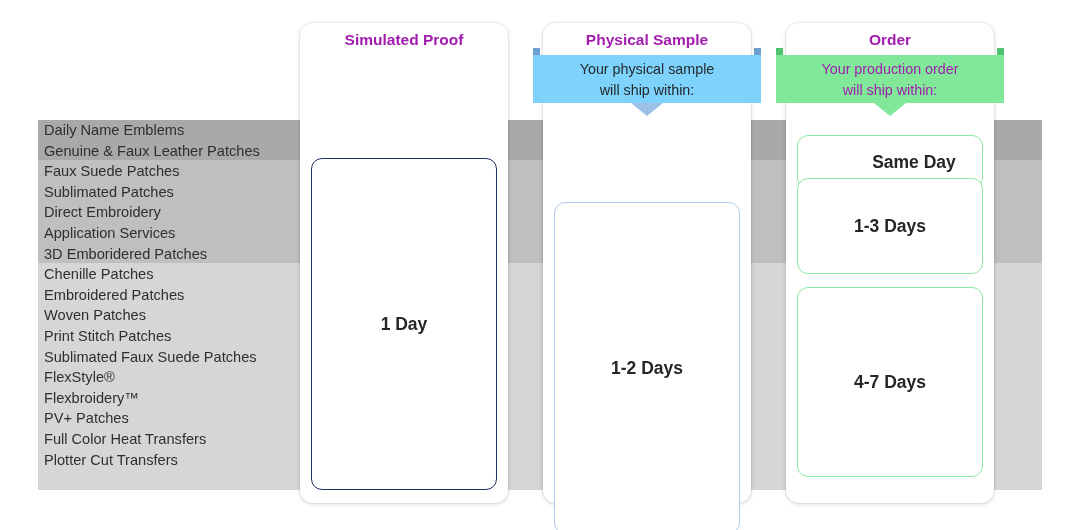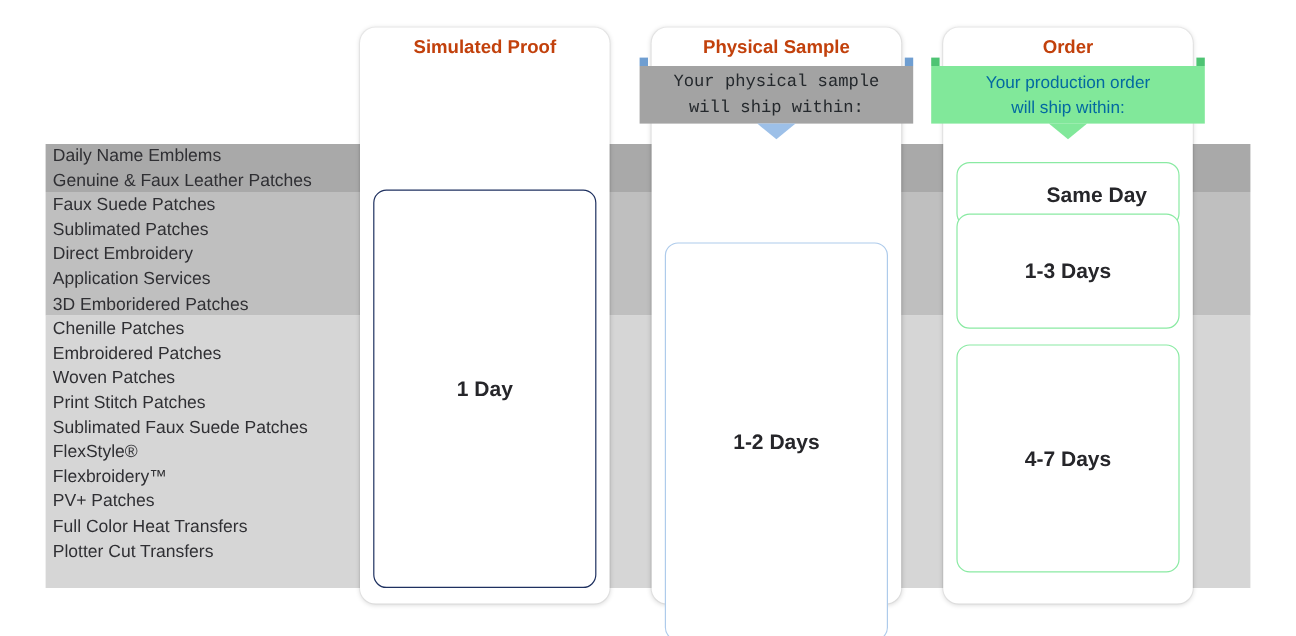--- a/index.html
+++ b/index.html
@@ -35,21 +35,21 @@
     box-shadow:0 1px 4px rgba(0,0,0,0.16), 0 0 0 1px rgba(0,0,0,0.045);
   }
   #col-proof { left:300px;  width:208px; }
   #col-sample{ left:543px;  width:208px; }
   #col-order { left:786px;  width:208px; }
 
   .col-title{
     position:absolute; top:0; left:0; width:100%;
     height:32px; line-height:34px;
     text-align:center;
-    font-size:15.5px; font-weight:bold; color:#c2410c;
+    font-size:15.5px; font-weight:bold; color:#a21caf;
     font-family:"Liberation Sans", sans-serif;
   }
 
   
   .banner{
     position:absolute; top:32px; left:-10px; width:228px;
     height:48px;
     text-align:center;
     font-size:14.3px; line-height:21px;
     padding-top:4px;
@@ -67,25 +67,25 @@
     position:absolute; left:50%; transform:translateX(-50%);
     top:48px; width:0; height:0;
     border-left:16px solid transparent;
     border-right:16px solid transparent;
   }
 
   #banner-proof { background:#25396b; color:#ffffff; }
   #banner-proof::before,#banner-proof::after{ background:#141f3e; }
   #banner-proof .notch{ border-top:13px solid #25396b; }
 
-  #banner-sample { background:#a3a3a3; color:#24282c;font-family:Liberation Mono, monospace; }
+  #banner-sample { background:#7dd3fc; color:#24282c; }
   #banner-sample::before,#banner-sample::after{ background:#6f9ed1; }
   #banner-sample .notch{ border-top:13px solid #9dc0e8; }
 
-  #banner-order { background:#81e89a; color:#0369a1; }
+  #banner-order { background:#81e89a; color:#a21caf; }
   #banner-order::before,#banner-order::after{ background:#4ec473; }
   #banner-order .notch{ border-top:13px solid #81e89a; }
 
   
   .box{
     position:absolute; left:11px; width:186px;
     border-radius:11px;
     background:#ffffff;
     display:flex; align-items:center; justify-content:center;
     font-size:17.5px; font-weight:bold; color:#26262a;

